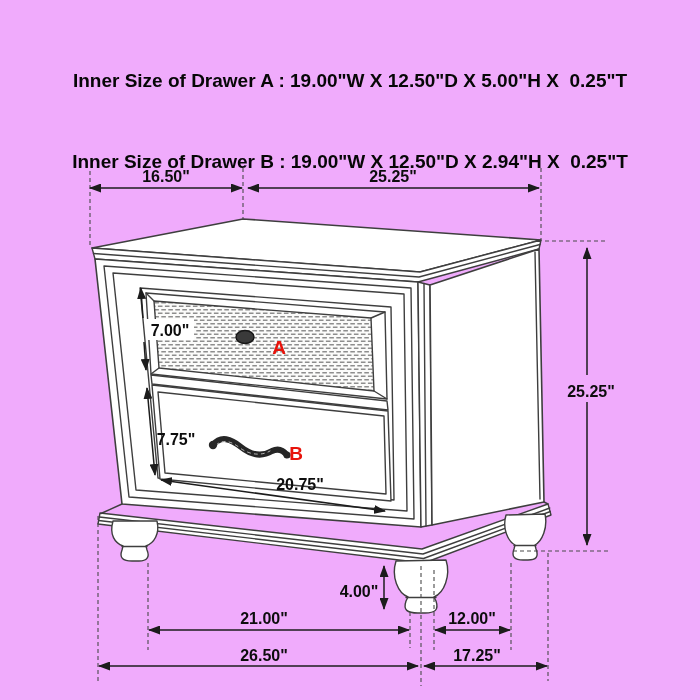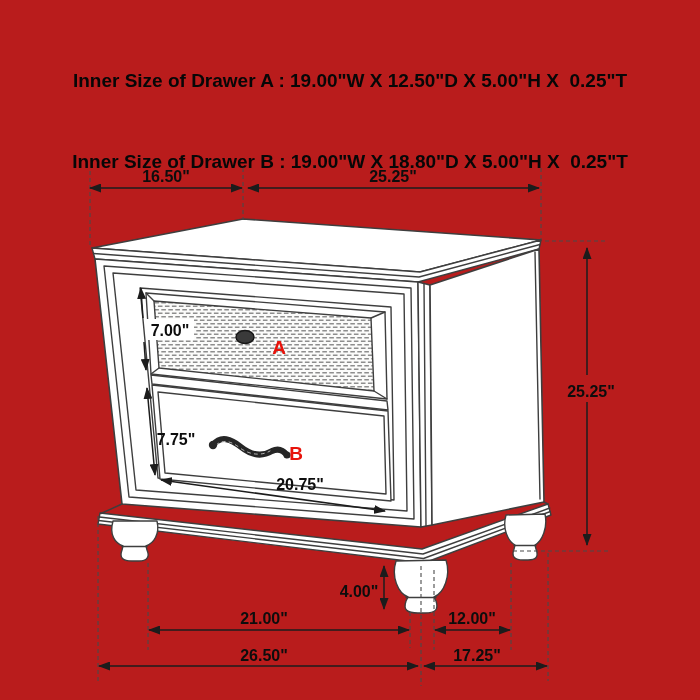--- a/index.html
+++ b/index.html
@@ -1,38 +1,38 @@
 <!DOCTYPE html>
 <html><head>
 <meta charset="utf-8">
 <style>
   html,body{margin:0;padding:0;background:#fff;}
   .stage{
-    position:relative;width:700px;height:700px;background:#b91c1c;
+    position:relative;width:700px;height:700px;background:#f0abfc;
     font-family:"Liberation Sans",sans-serif;overflow:hidden;
   }
   .notes{
     position:absolute;top:13px;left:0;width:700px;text-align:center;
     font-weight:bold;font-size:19px;line-height:27px;color:#070707;
     letter-spacing:0px;white-space:pre;
   }
   svg text{
     font-family:"Liberation Sans",sans-serif;font-weight:bold;fill:#0d0d0d;
   }
   .dim{font-size:16px;}
   .redlbl{font-size:19px;fill:#e8130b;}
 </style>
 </head>
 <body>
 
 <div class="stage">
 
   <div class="notes">
     <div>Inner Size of Drawer A : 19.00"W X 12.50"D X 5.00"H X  0.25"T</div>
-    <div>Inner Size of Drawer B : 19.00"W X 18.80"D X 5.00"H X  0.25"T</div>
+    <div>Inner Size of Drawer B : 19.00"W X 12.50"D X 2.94"H X  0.25"T</div>
   </div>
 
   <svg width="700" height="700" viewBox="0 0 700 700">
     <defs>
       <marker id="arw" viewBox="0 0 12 9" refX="11" refY="4.5" markerWidth="12" markerHeight="9" markerUnits="userSpaceOnUse" orient="auto-start-reverse">
         <path d="M0,0 L12,4.5 L0,9 Z" fill="#1c1c1c"></path>
       </marker>
       <pattern id="weave" width="7" height="7" patternUnits="userSpaceOnUse">
         <rect width="7" height="7" fill="#fbfbfa"></rect>
         <rect x="0.3" y="1" width="4.6" height="1.5" fill="#8d8d8d"></rect>

